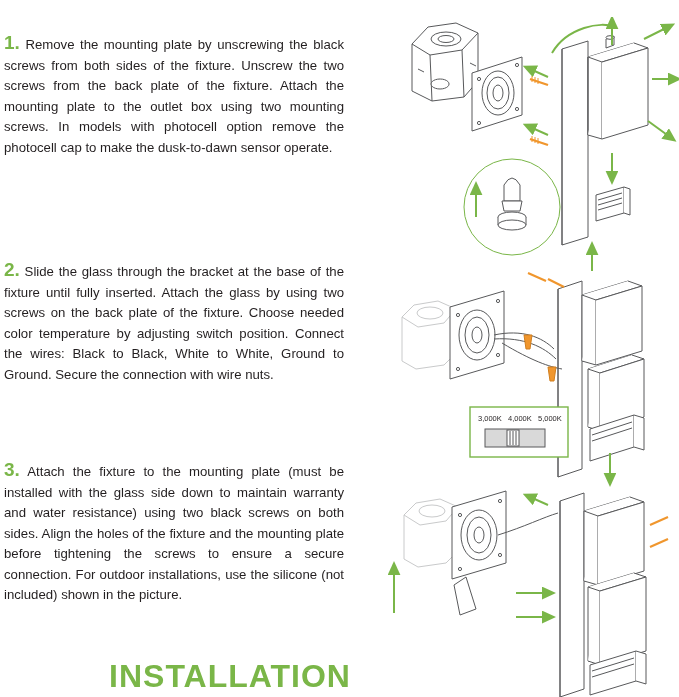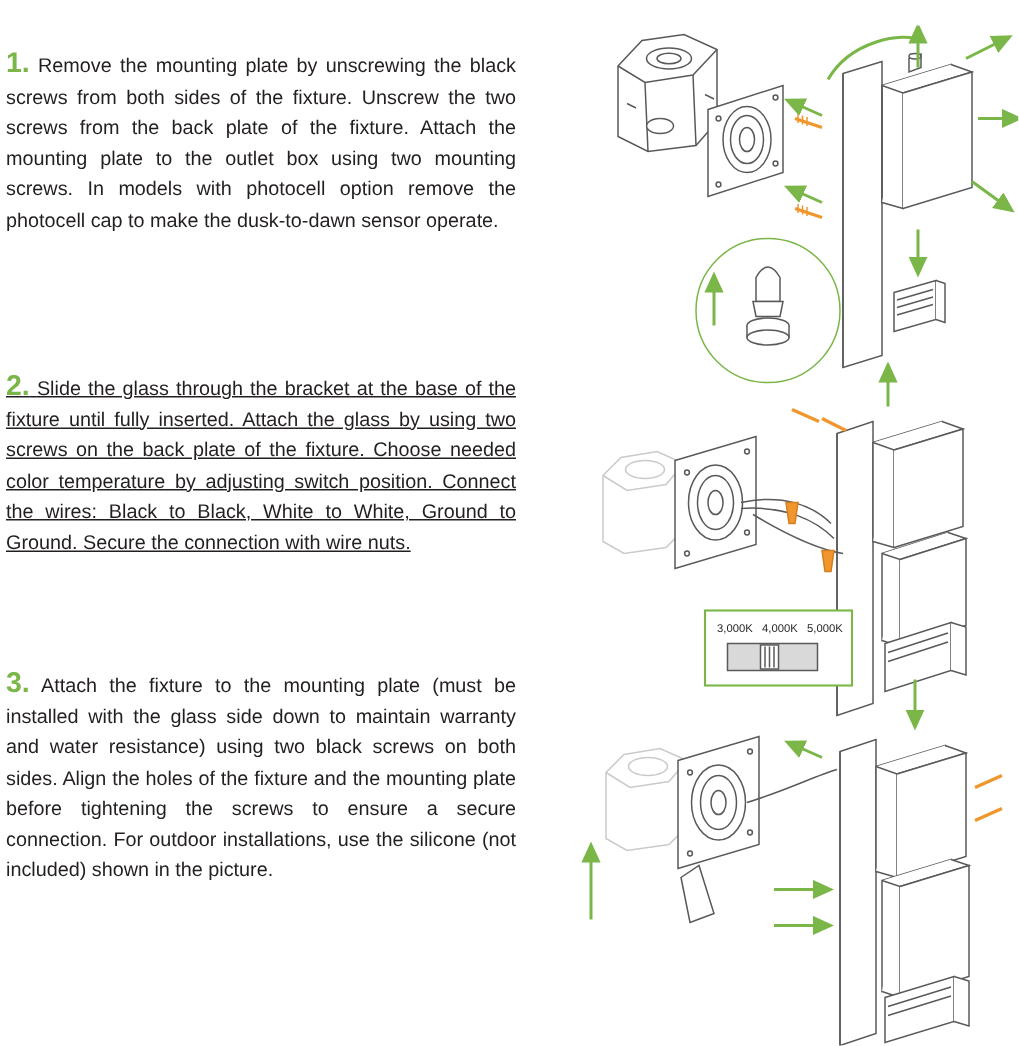--- a/index.html
+++ b/index.html
@@ -32,22 +32,22 @@
     position: absolute;
     left: 4px;
     width: 340px;
     font-size: 13.2px;
     line-height: 20.5px;
     color: #231f20;
     text-align: justify;
     text-justify: inter-word;
   }
   .step-1 { top: 33px; }
-  .step-2 { top: 248px; text-decoration: underline; }
-  .step-3 { top: 446px; }
+  .step-2 { top: 260px; }
+  .step-3 { top: 460px; }
   .step-num {
     color: #7ab648;
     font-size: 19px;
     font-weight: bold;
     line-height: 20.5px;
   }
   .step-body { }
 
   
   .install-title {
@@ -97,20 +97,21 @@
       <span class="step-body">Slide the glass through the bracket at the base of the fixture until fully inserted. Attach the glass by using two screws on the back plate of the fixture. Choose needed color temperature by adjusting switch position. Connect the wires: Black to Black, White to White, Ground to Ground. Secure the connection with wire nuts.</span>
     </div>
 
     <div class="step step-3">
       <span class="step-num">3.</span>
       <span class="step-body">Attach the fixture to the mounting plate (must be installed with the glass side down to maintain warranty and water resistance) using two black screws on both sides. Align the holes of the fixture and the mounting plate before tightening the screws to ensure a secure connection. For outdoor installations, use the silicone (not included) shown in the picture.</span>
     </div>
 
   </div>
 
+  <div class="install-title">INSTALLATION</div>
 
   <div class="diagram">
     <svg width="327" height="697" viewBox="0 0 327 697" xmlns="http://www.w3.org/2000/svg">
 
       <defs>
         <marker id="arrGreen" markerWidth="7" markerHeight="7" refX="3" refY="3.2" orient="auto">
           <path d="M0,0 L7,3.2 L0,6.4 z" fill="#7ab648"></path>
         </marker>
       </defs>
 

